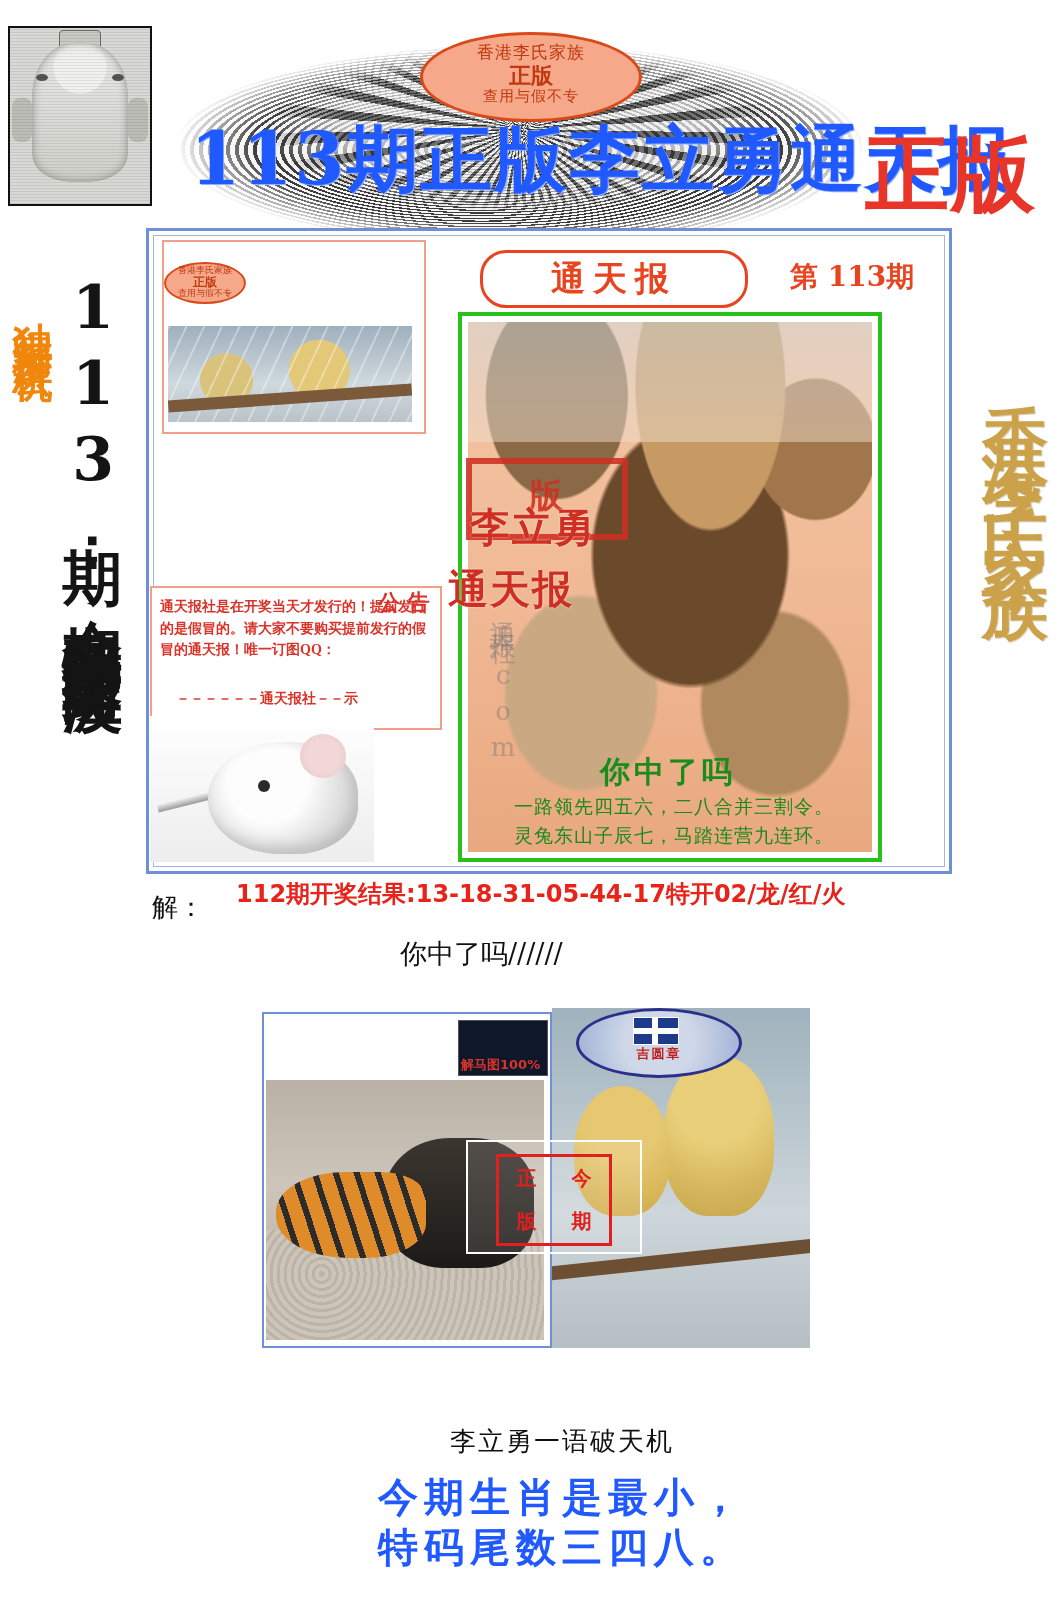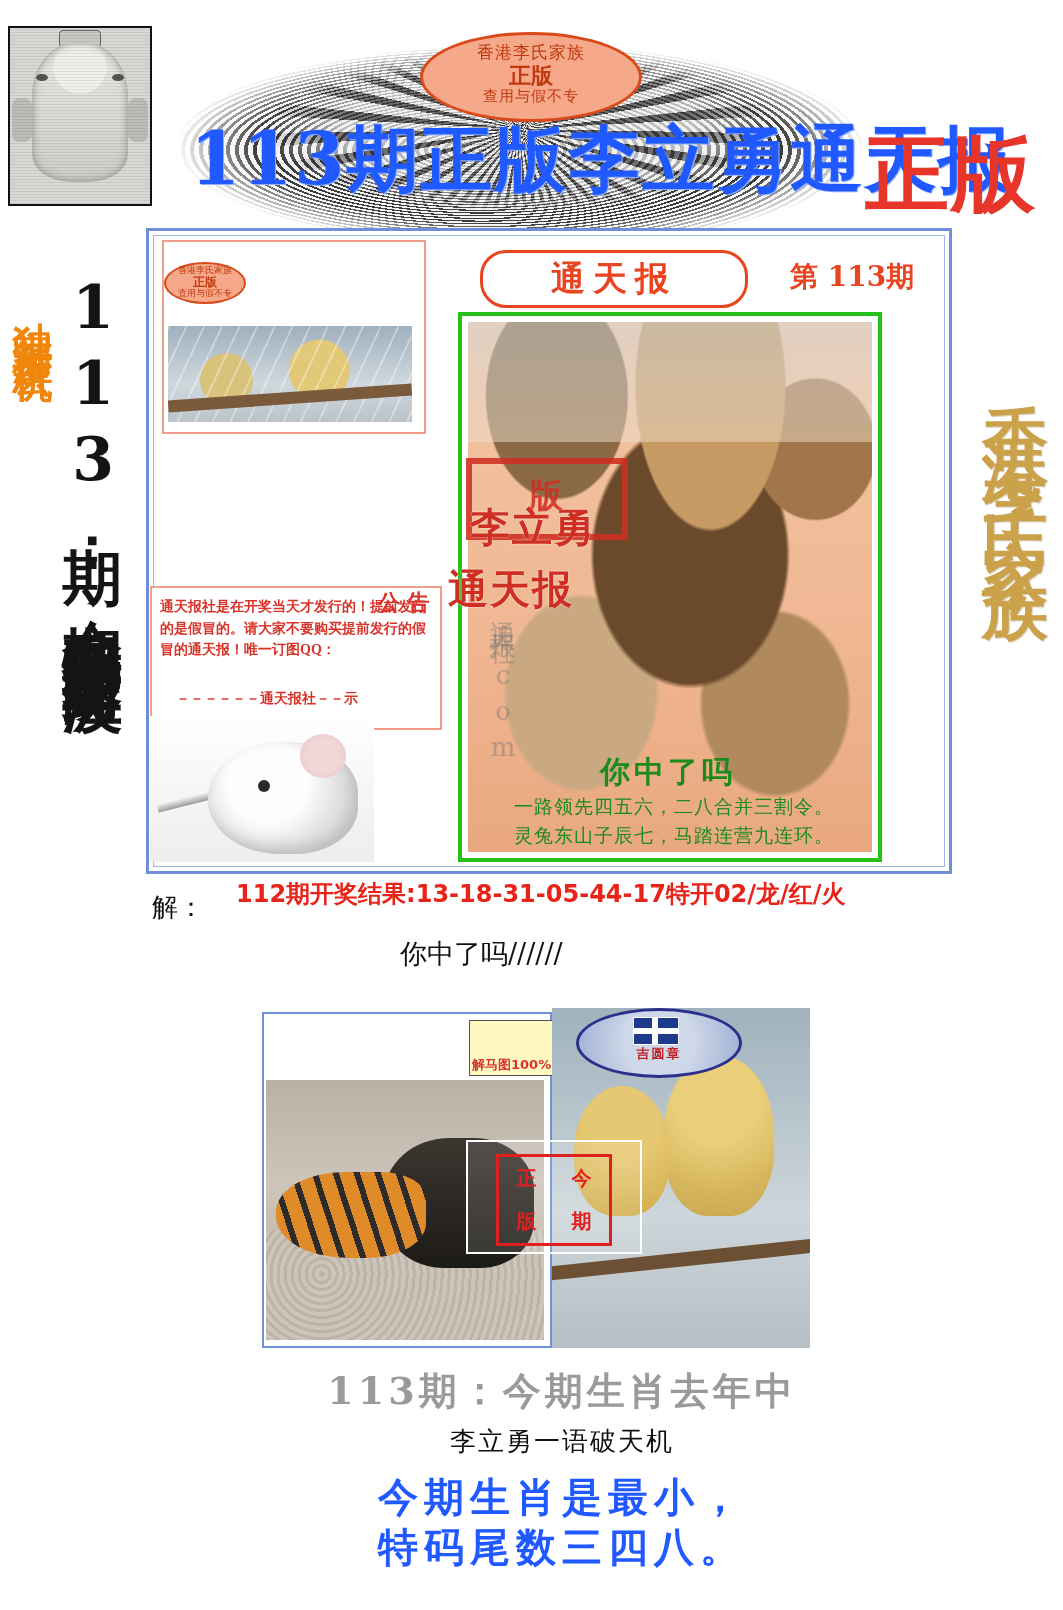--- a/index.html
+++ b/index.html
@@ -283,21 +283,21 @@
     position:absolute;left:262px;top:1012px;width:286px;height:332px;
     border:2px solid #6f8fd8;background:#fff;
   }
   .tt-social{
     position:absolute;left:272px;top:1020px;width:186px;height:50px;
     color:#1f3fa8;font-size:30px;font-weight:bold;letter-spacing:4px;text-align:center;line-height:48px;
     border-bottom:3px solid #6f8fd8;
     font-family:"DejaVu Serif","Liberation Serif",serif;
   }
   .jiema100{
-    position:absolute;left:458px;top:1020px;width:88px;height:54px;border:1px solid #555;background:#fef9c3;margin-left:11px;
+    position:absolute;left:458px;top:1020px;width:88px;height:54px;border:1px solid #555;background:#0f172a;
   }
   .jiema100 span{
     position:absolute;left:2px;bottom:1px;color:#d9342a;font-size:13px;font-weight:bold;
   }
   .tiger-photo{
     position:absolute;left:266px;top:1080px;width:278px;height:260px;
     background:linear-gradient(#b9b0a6,#cdc5ba 40%, #b3aaa0);
     overflow:hidden;
   }
   .tiger-photo .ground{
@@ -480,20 +480,19 @@
   </div>
   <div class="red-stamp">
     <div class="sq">
       <span>正</span>
       <span>今</span>
       <span>版</span>
       <span>期</span>
     </div>
   </div>
 
-  <div class="shengxiao">113期：今期生肖去年中</div>
   <div class="liliyong-line">李立勇一语破天机</div>
   <div class="final-verse">
     <div>今期生肖是最小，</div>
     <div>特码尾数三四八。</div>
   </div>
 
 </div>
 
 </body></html>

